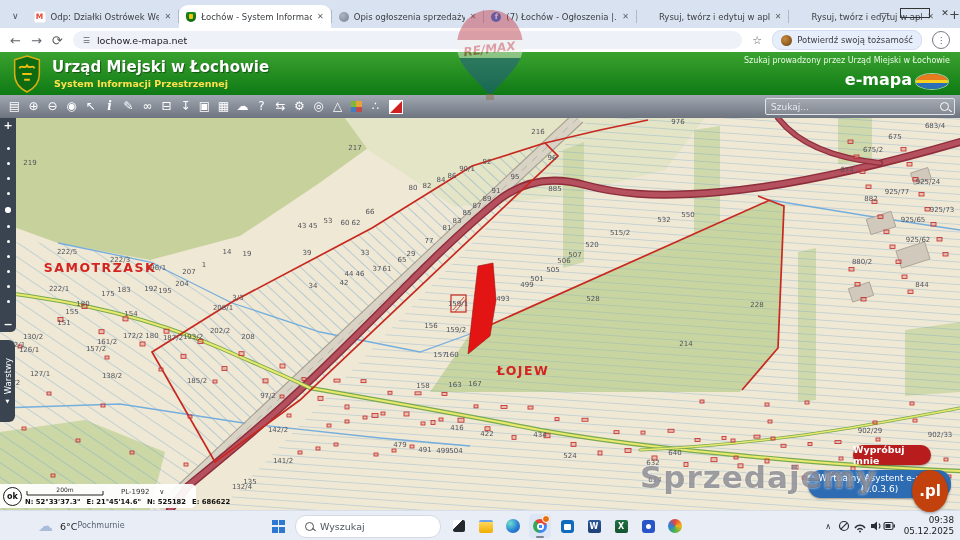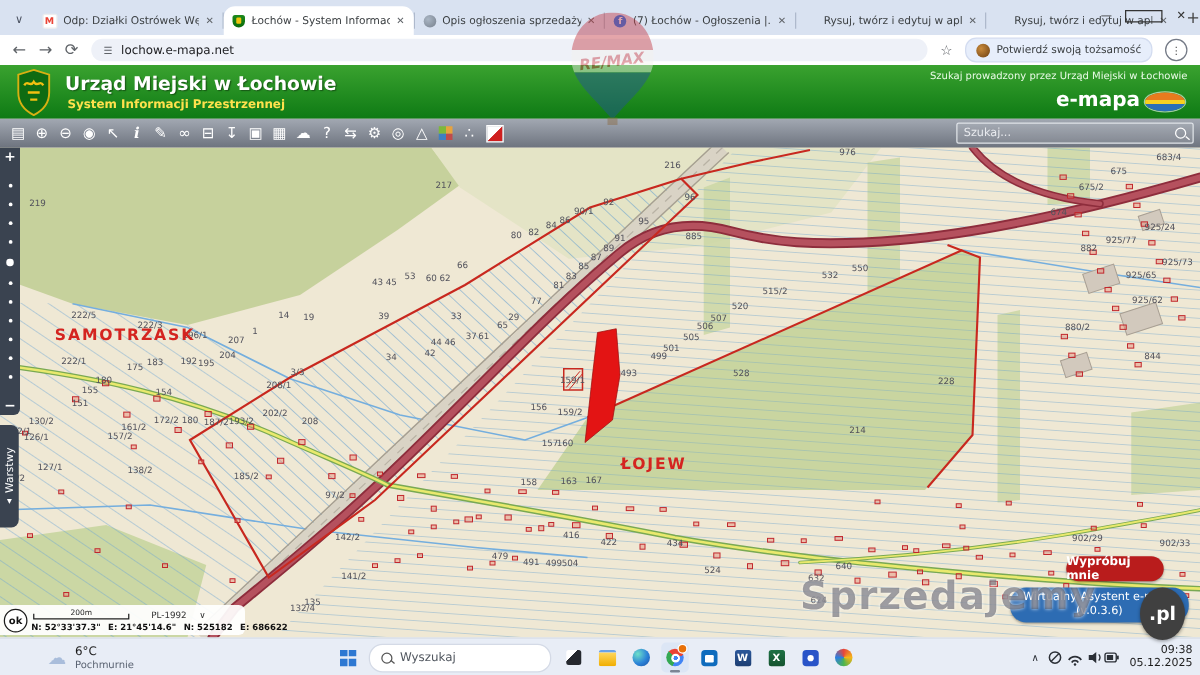--- a/index.html
+++ b/index.html
@@ -71,21 +71,21 @@
   .scol{flex:1;display:flex;flex-direction:column;justify-content:center;gap:0px;min-width:0}
   .sr1{display:flex;align-items:center;height:11px}
   .crs{font-size:7px;color:#333;margin-left:16px}
   .chev{font-size:7px;color:#333;margin-left:10px}
   .sr2{display:flex;gap:6px;font-size:6.8px;font-weight:bold;color:#111;white-space:nowrap}
   .trybtn{position:absolute;left:853px;top:327px;width:78px;height:20px;background:#b91c1c;border-radius:11px;color:#fff;font-size:9.5px;font-weight:bold;display:flex;align-items:center;justify-content:center;box-shadow:0 1px 2px rgba(0,0,0,.35);z-index:7}
   .wabtn{position:absolute;left:808px;top:352px;width:143px;height:28px;background:#2d6cb3;border-radius:13px;color:#fff;font-size:9px;display:flex;flex-direction:column;align-items:center;justify-content:center;line-height:1.2;box-shadow:0 1px 2px rgba(0,0,0,.35);z-index:7}
   
   .remax{position:absolute;left:452px;top:8px;opacity:.45;z-index:40;pointer-events:none}
   .wm{position:absolute;left:640px;top:459px;z-index:60;font-size:31px;font-weight:bold;color:rgba(80,80,92,.55);text-shadow:0 0 3px rgba(255,255,255,.8);letter-spacing:1px;pointer-events:none}
-  .wmpl{position:absolute;left:912px;top:470px;width:36px;height:42px;background:#404040;border-radius:50%;z-index:61;display:flex;align-items:center;justify-content:center;color:#fff;font-weight:bold;font-size:15px;box-shadow:0 1px 3px rgba(0,0,0,.4)}
+  .wmpl{position:absolute;left:912px;top:470px;width:36px;height:42px;background:#c2410c;border-radius:50%;z-index:61;display:flex;align-items:center;justify-content:center;color:#fff;font-weight:bold;font-size:15px;box-shadow:0 1px 3px rgba(0,0,0,.4)}
   
   .task{position:absolute;top:510px;height:30px;left:0;right:0;background:#e8edf6;border-top:1px solid #d8dee9;z-index:55}
   .weather{position:absolute;left:38px;top:0;bottom:0;display:flex;align-items:center;gap:7px}
   .wcloud{font-size:15px;color:#a9bddb}
   .wtemp{font-size:9.5px;color:#1b1b1b}
   .wdesc{font-size:8px;color:#5a6372}
   .apps{position:absolute;left:272px;top:0;bottom:0;display:flex;align-items:center;gap:7px}
   .wlogo{width:13px;height:13px;display:grid;grid-template:1fr 1fr/1fr 1fr;gap:1.2px;margin-right:3px}
   .wlogo i{background:#2e78d2;display:block}
   .tsrch{width:126px;height:21px;background:#fff;border:1px solid #d4dae6;border-radius:11px;display:flex;align-items:center;gap:6px;padding:0 9px;font-size:9.5px;color:#50565e}
@@ -617,21 +617,21 @@
   </g>
   <rect x="34" y="86" width="8" height="6" fill="#8a6a43"></rect>
   <text x="38" y="45" text-anchor="middle" font-size="12" font-weight="bold" font-style="italic" fill="#c43a45" transform="rotate(-7 38 45)">RE/MAX</text>
 </svg>
 <div class="wm">Sprzedajemy</div>
 <div class="wmpl">.pl</div>
 
 <div class="task">
   <div class="weather">
     <span class="wcloud">☁</span>
-    <span style="display:flex;flex-direction:column">
+    <span style="display:flex;flex-direction:row">
       <span class="wtemp">6°C</span>
       <span class="wdesc">Pochmurnie</span>
     </span>
   </div>
   <div class="apps">
     <span class="wlogo">
         <i></i>
         <i></i>
         <i></i>
         <i></i>

